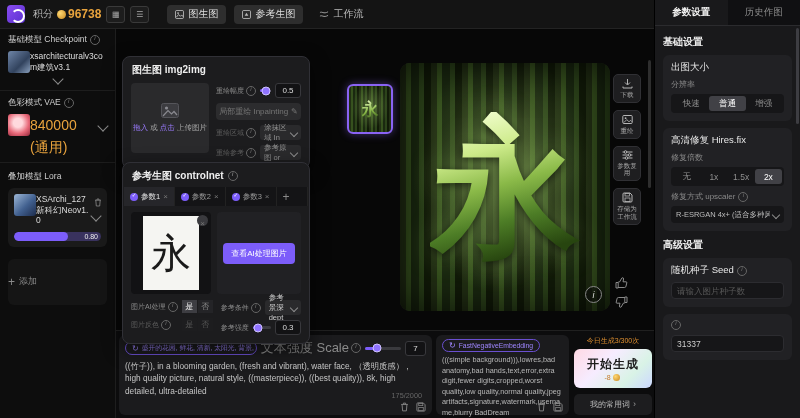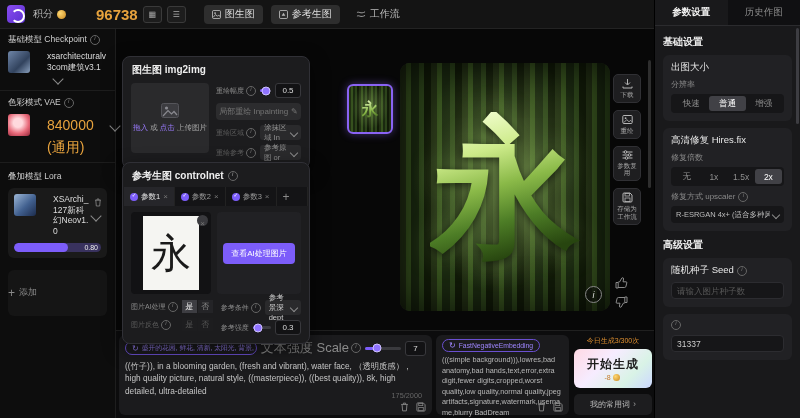--- a/index.html
+++ b/index.html
@@ -3,35 +3,35 @@
 <meta charset="utf-8">
 <style>
   html,body{margin:0;padding:0;}
   body{width:800px;height:418px;background:#000;font-family:"Liberation Sans",sans-serif;position:relative;overflow:hidden;color:#ddd;-webkit-font-smoothing:antialiased;}
   
   .topbar{position:absolute;left:0;top:0;width:655px;height:28px;background:#141414;border-bottom:1px solid #232323;display:flex;align-items:center;z-index:5;}
   .logo{width:18px;height:18px;border-radius:4px;margin:0 8px 0 7px;background:linear-gradient(135deg,#8a4df0,#5a2fd0);position:relative;}
   .logo::after{content:"";position:absolute;left:4px;top:4px;width:10px;height:10px;border:2px solid #fff;border-radius:50%;border-left-color:transparent;}
   .credits-label{font-size:10px;color:#bbb;margin-right:4px;}
   .coin{width:9px;height:9px;border-radius:50%;background:radial-gradient(circle at 35% 35%,#ffd873,#c8861c);display:inline-block;margin-right:2px;}
-  .credits-value{font-size:15px;font-weight:bold;color:#e8a33d;margin-left:28px;}
+  .credits-value{font-size:12px;font-weight:bold;color:#e8a33d;}
   .mini-btn{width:17px;height:15px;border:1px solid #3a3a3a;border-radius:3px;margin-left:5px;display:flex;align-items:center;justify-content:center;font-size:8px;color:#aaa;background:#1d1d1d;}
   .icon-grid::after{content:"▦";}
   .icon-burger::after{content:"☰";}
   .topbar-tabs{display:flex;align-items:center;margin-left:18px;gap:8px;}
   .ttab{display:flex;align-items:center;gap:4px;height:19px;padding:0 8px;border-radius:4px;font-size:10px;color:#ddd;background:#2e2e2e;}
   .ttab.plain{background:transparent;color:#bbb;}
   .ttab svg{display:block;}
   
   .lsidebar{position:absolute;left:0;top:28px;width:115px;bottom:0;background:#0d0d0d;border-right:1px solid #1e1e1e;z-index:4;}
   .lsec{padding:6px 8px 4px;border-bottom:1px solid #1d1d1d;}
   .lsec-title{font-size:8.5px;color:#cfcfcf;display:flex;align-items:center;gap:3px;}
   .info{width:8px;height:8px;border:1px solid #666;border-radius:50%;display:inline-block;position:relative;flex:none;}
   .info::after{content:"i";position:absolute;left:0;top:-1px;width:8px;text-align:center;font-size:6px;color:#777;font-style:italic;}
-  .model-row{display:flex;align-items:flex-start;gap:17px;margin-top:5px;}
+  .model-row{display:flex;align-items:flex-start;gap:0;margin-top:5px;}
   .thumb{width:22px;height:22px;border-radius:3px;flex:none;}
   .thumb.bld{background:linear-gradient(135deg,#6f86a8,#32435e 60%,#8aa0bd);}
   .thumb.anime{background:radial-gradient(circle at 45% 40%,#ffd9dd 25%,#e86a7a 60%,#922437);}
   .thumb.scifi{background:linear-gradient(135deg,#9db8d8,#41608f 55%,#1c2c4d);}
   .model-name{font-size:8.5px;line-height:1.25;color:#ddd;word-break:break-all;}
   .chev{width:7px;height:7px;border-right:1.5px solid #8a8a8a;border-bottom:1.5px solid #8a8a8a;transform:rotate(45deg);display:inline-block;flex:none;}
   .center-chev{display:flex;justify-content:center;padding:2px 0 3px;}
   .vae-value{font-size:14px;color:#e8a33d;flex:1;line-height:22px;}
   .lora-card{background:#1a1a1a;border-radius:6px;padding:6px;margin-top:5px;position:relative;}
   .trash-mini{position:absolute;right:5px;top:5px;color:#8a8a8a;}

